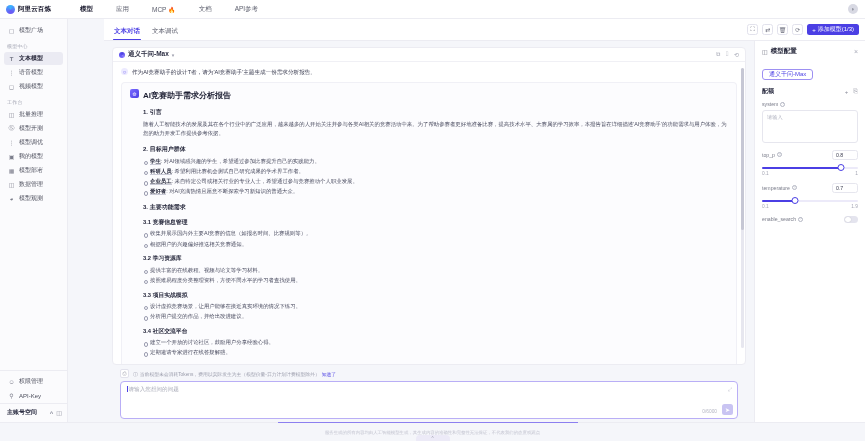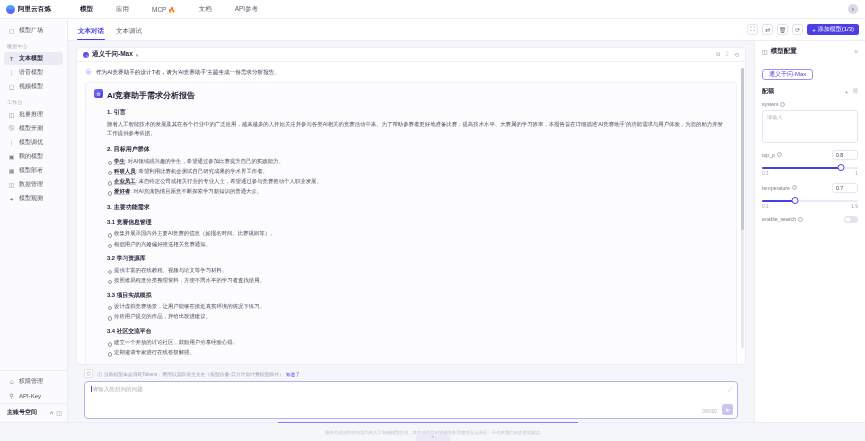--- a/index.html
+++ b/index.html
@@ -21,21 +21,21 @@
   .brand-name { font-size:6.5px; font-weight:700; color:#1a1a2e; letter-spacing:.1px; }
   .topnav { display:flex; align-items:center; gap:23px; padding-left:12px; }
   .topnav-item { font-size:6.5px; color:#5a5c6b; position:relative; cursor:pointer; }
   .topnav-item.active { color:#1a1a2e; font-weight:700; }
   .fire { color:#ff7a2f; font-size:6px; }
   .topbar-spacer { flex:1; }
   .avatar { width:10px;height:10px;border-radius:50%;background:#d8d9e3;margin-right:7px;
     display:flex;align-items:center;justify-content:center;font-size:6px;color:#7a7c8a;}
 
   
-  .shell { flex:1; display:flex; min-height:0; }
+  .shell { flex:1; display:flex; min-height:0;gap:36px; }
 
   
   .sidebar {
     width: 68px; flex:0 0 68px; background:#fbfbfd; border-right:1px solid #ececf2;
     display:flex; flex-direction:column; padding-top:4px;
   }
   .side-scroll { flex:1; overflow:hidden; }
   .side-group-label { font-size:5px; color:#a3a5b3; padding:5px 0 2px 7px; letter-spacing:.2px; }
   .side-item {
     display:flex; align-items:center; gap:4px;

